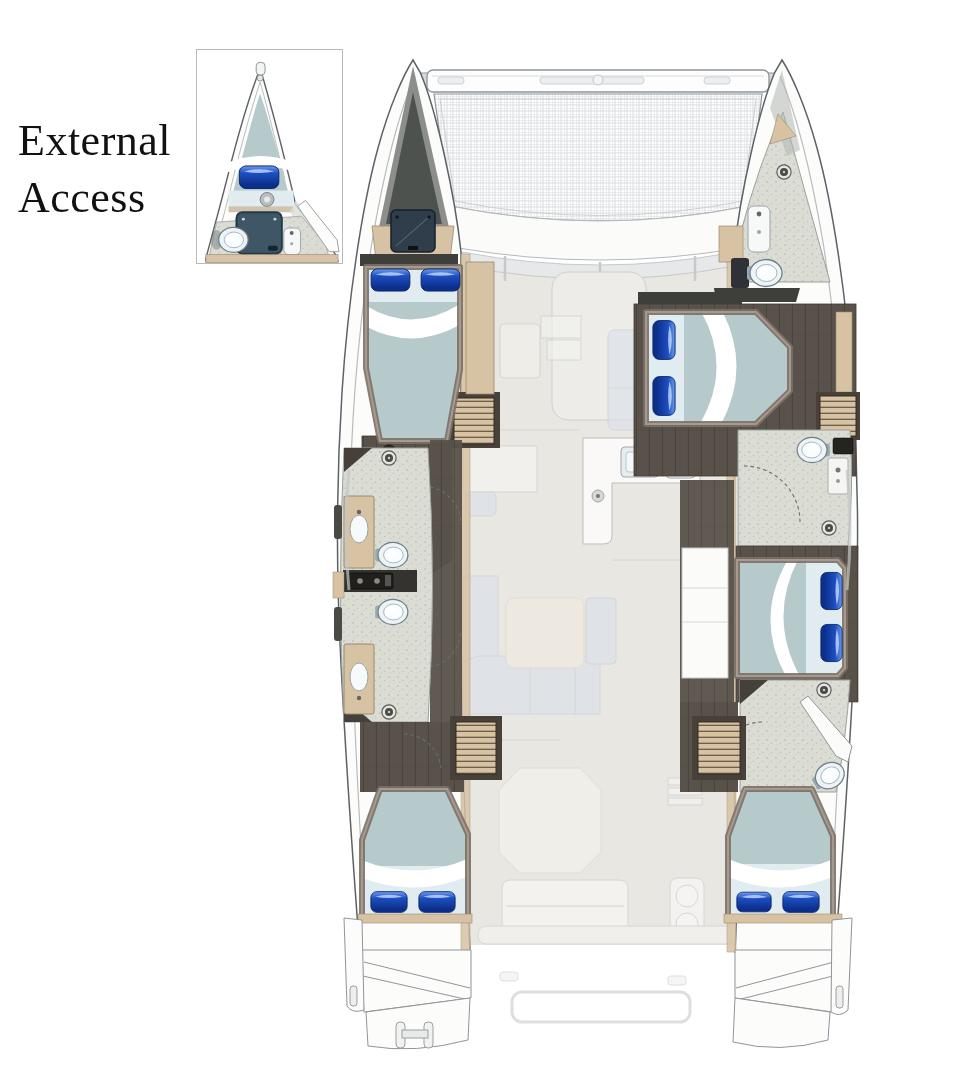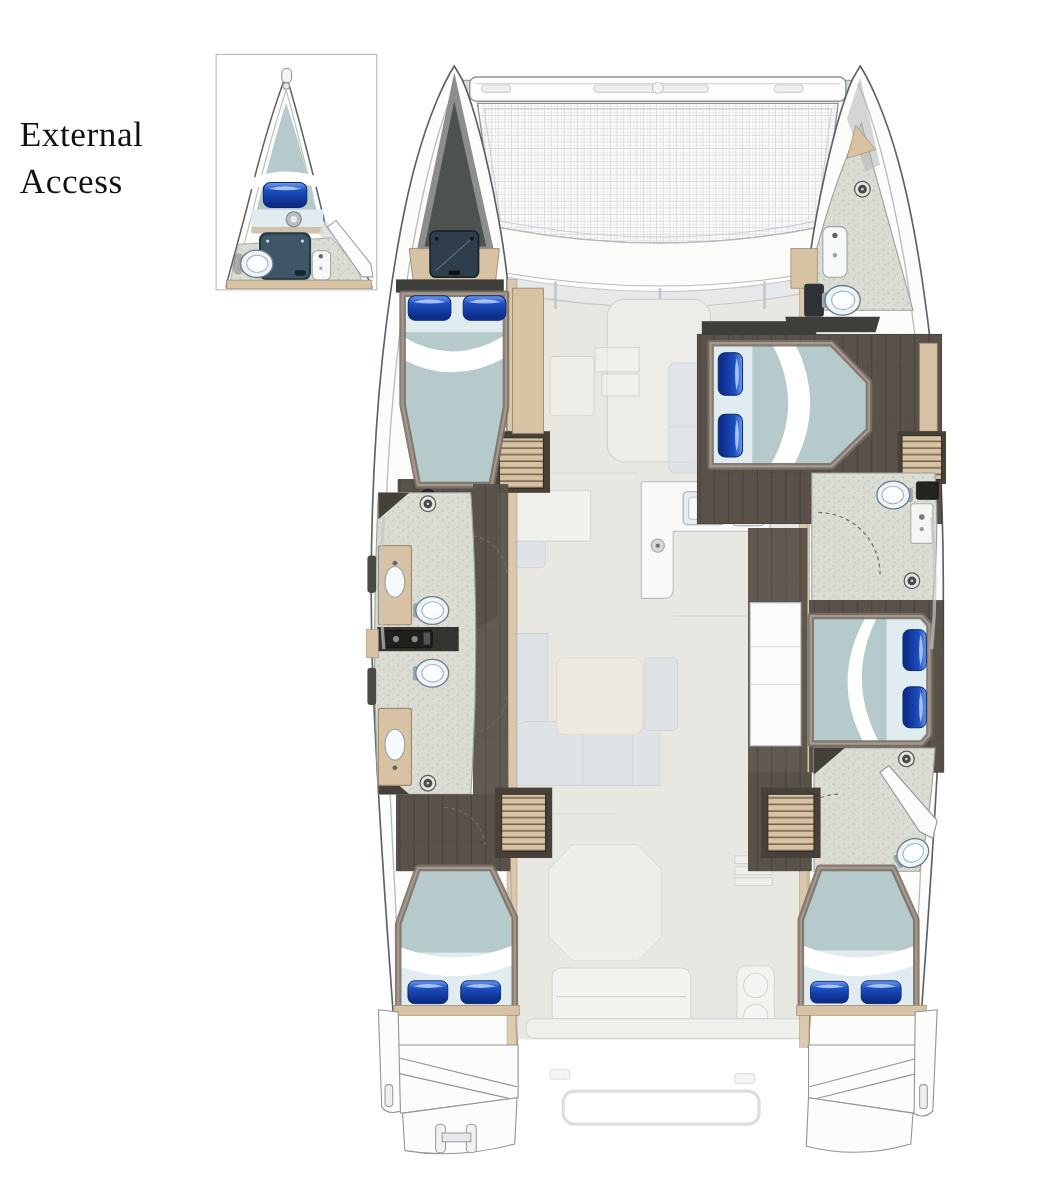--- a/index.html
+++ b/index.html
@@ -8,21 +8,21 @@
     --wood_light:#d7c3a3; --wood_dark:#9b8a6f; --bath_floor:#dbddd5;
     --bath_speckle:#c0c3ba; --wall_dark:#3e3e3a; --mattress:#b6c9cb;
     --mattress_light:#e1ecf1; --pillow:#1d4fc0; --pillow_dark:#0c2e8c;
     --pillow_light:#6e9af0; --hatch:#2f3e4a; --ghost_line:#c6c8ca;
     --ghost_blue:#d9e1ec; --cream:#f2ecdf; --porcelain:#eef3f5;
     --text:#111111; --inset_border:#b9b9b9; --shower_panel:#3e5666;
   }
   html,body{margin:0;padding:0;background:#fff;}
   .canvas{position:relative;width:958px;height:1080px;background:#fff;overflow:hidden;
           font-family:"Liberation Serif", serif;}
-  .ext-label{position:absolute;left:18px;top:102px;font-size:32px;line-height:1.3;
+  .ext-label{position:absolute;left:18px;top:112px;font-size:44px;line-height:1.3;
              color:var(--text);white-space:pre-line;letter-spacing:.5px;}
   .inset{position:absolute;left:196px;top:49px;width:147px;height:215px;
          border:1px solid var(--inset_border);box-sizing:border-box;background:#fff;}
   .inset svg{width:100%;height:100%;display:block;}
   svg.plan{position:absolute;left:0;top:0;}
   .dash{fill:none;stroke:#6e6e68;stroke-width:1.1;stroke-dasharray:3.5 3;}
   .ghost{opacity:.58;}
 </style>
 </head>
 <body>

